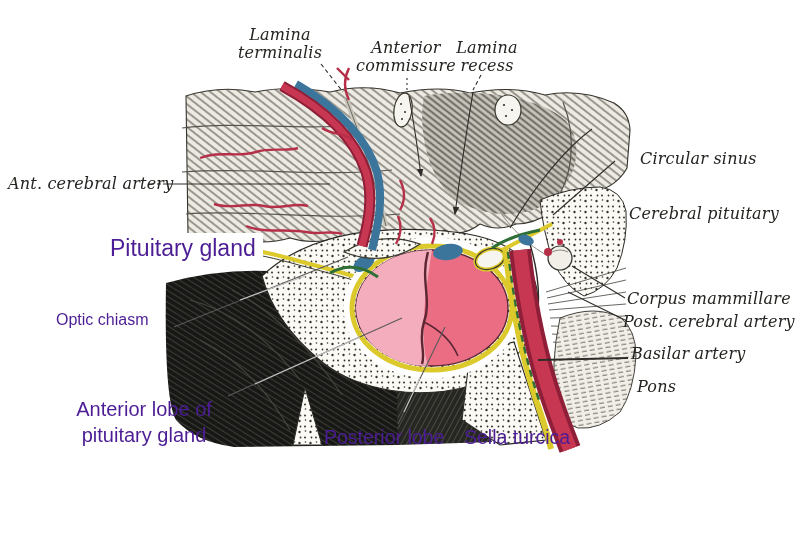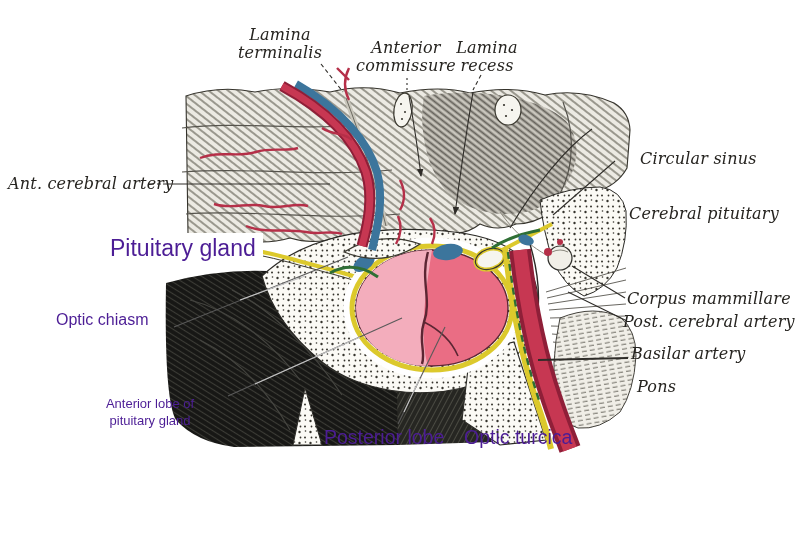--- a/index.html
+++ b/index.html
@@ -217,20 +217,20 @@
 <div class="lbl eng" style="left:8px;top:174px;font-size:16px;">Ant. cerebral artery</div>
 <div class="lbl eng" style="left:640px;top:149px;">Circular sinus</div>
 <div class="lbl eng" style="left:629px;top:204px;">Cerebral pituitary</div>
 <div class="lbl eng" style="left:627px;top:289px;">Corpus mammillare</div>
 <div class="lbl eng" style="left:602px;top:312px;margin-left:21px;">Post. cerebral artery</div>
 <div class="lbl eng" style="left:631px;top:344px;">Basilar artery</div>
 <div class="lbl eng" style="left:637px;top:377px;">Pons</div>
 
 <div class="lbl red whitebox" style="left:103px;top:233px;font-size:23px;">Pituitary gland</div>
 <div class="lbl red" style="left:56px;top:311px;font-size:16px;">Optic chiasm</div>
-<div class="lbl red two" style="left:60px;top:396px;width:180px;font-size:13px;line-height:1.3;">
+<div class="lbl red two" style="left:54px;top:396px;width:180px;font-size:20px;line-height:1.3;">
   <span>Anterior lobe of</span>
   <span>pituitary gland</span>
 </div>
 <div class="lbl red" style="left:314px;top:426px;font-size:19.5px;margin-left:10px;">Posterior lobe</div>
-<div class="lbl red" style="left:464px;top:426px;font-size:19.5px;">Optic turcica</div>
+<div class="lbl red" style="left:464px;top:426px;font-size:19.5px;">Sella turcica</div>
 
 </div>
 
 </body></html>

